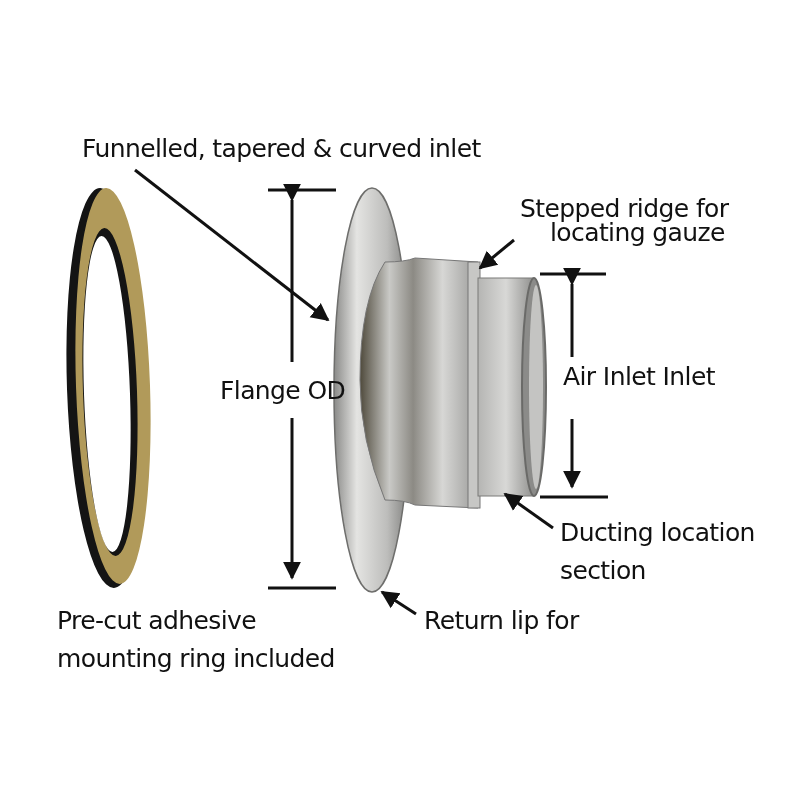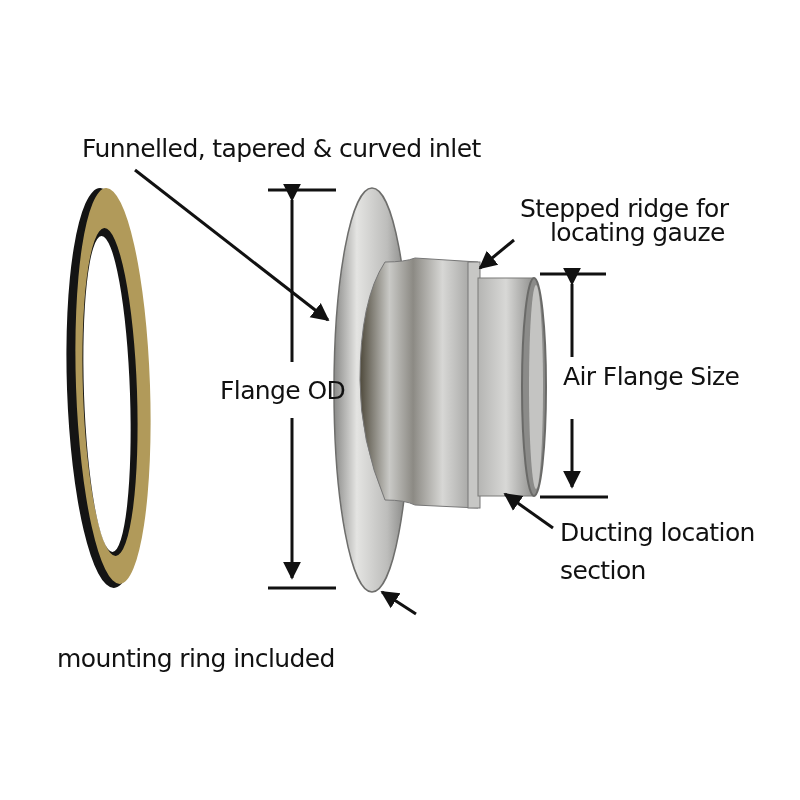--- a/index.html
+++ b/index.html
@@ -83,21 +83,23 @@
     </g>
   </svg>
 
   <div class="label" style="left:82px; top:130px;">Funnelled, tapered &amp; curved inlet</div>
 
   <div class="label" style="left:520px; top:176px;margin-top:14px;">Stepped ridge for</div>
   <div class="label" style="left:520px; top:214px;margin-left:30px;">locating gauze</div>
 
   <div class="label" style="left:180px; top:372px;margin-left:40px;">Flange OD</div>
 
-  <div class="label" style="left:563px; top:358px;">Air Flange Size</div>
+  <div class="label" style="left:563px; top:358px;">Air Inlet Inlet</div>
 
   <div class="label" style="left:560px; top:514px;text-align:center;">Ducting location</div>
   <div class="label" style="left:560px; top:552px;text-align:center;">section</div>
 
+  <div class="label" style="left:57px; top:602px;">Pre-cut adhesive</div>
   <div class="label" style="left:57px; top:640px;">mounting ring included</div>
 
+  <div class="label" style="left:424px; top:602px;">Return lip for</div>
 
 </div>
 
 </body></html>

